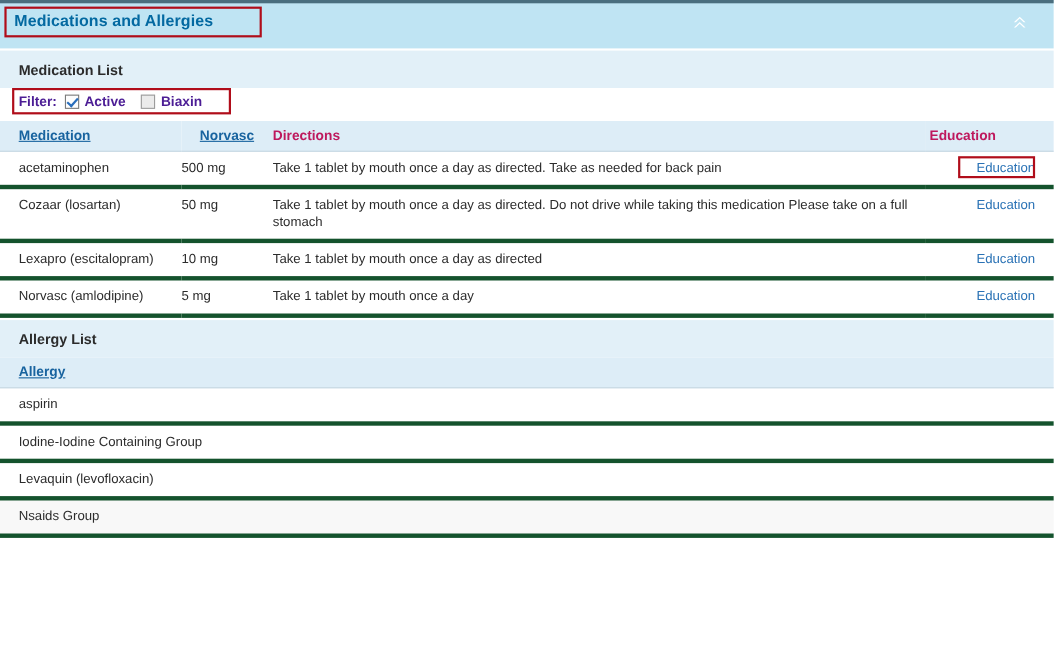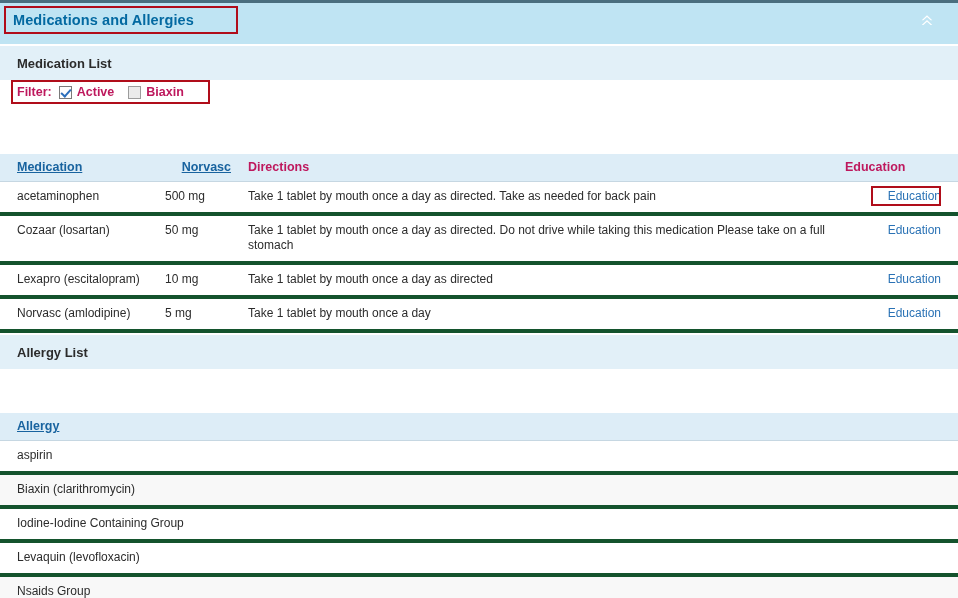--- a/index.html
+++ b/index.html
@@ -80,21 +80,21 @@
     height: 30px;
   }
   .filter-row {
     position: absolute;
     left: 17px;
     top: 5px;
     display: flex;
     align-items: center;
     font-size: 12.5px;
     font-weight: bold;
-    color: #be185d;
+    color: #4c1d95;
     white-space: nowrap;
   }
   .filter-row .filter-label { margin-right: 7px; }
   .cb {
     width: 13px;
     height: 13px;
     box-sizing: border-box;
     border: 1px solid #7a7a7a;
     background: #fdfdfd;
     display: inline-block;
@@ -124,21 +124,20 @@
     border: 2px solid #b00d1a;
     box-sizing: border-box;
     pointer-events: none;
   }
 
   
   table.grid {
     width: 100%;
     border-collapse: collapse;
     table-layout: fixed;
-    margin-top: 44px;
   }
   table.grid thead th {
     background: #ddedf7;
     text-align: left;
     font-size: 12.5px;
     font-weight: bold;
     color: #18639f;
     padding: 6px 4px 7px 4px;
     border-bottom: 1px solid #c6d7e2;
     vertical-align: bottom;
@@ -288,23 +287,20 @@
     <tr>
       <th class="c-allergy">
         <span class="sortlink">Allergy</span>
       </th>
     </tr>
   </thead>
   <tbody>
     <tr>
       <td class="c-allergy">aspirin</td>
     </tr>
-    <tr class="alt">
-      <td class="c-allergy">Biaxin (clarithromycin)</td>
-    </tr>
     <tr>
       <td class="c-allergy">Iodine-Iodine Containing Group</td>
     </tr>
     <tr>
       <td class="c-allergy">Levaquin (levofloxacin)</td>
     </tr>
     <tr class="alt">
       <td class="c-allergy">Nsaids Group</td>
     </tr>
   </tbody>

